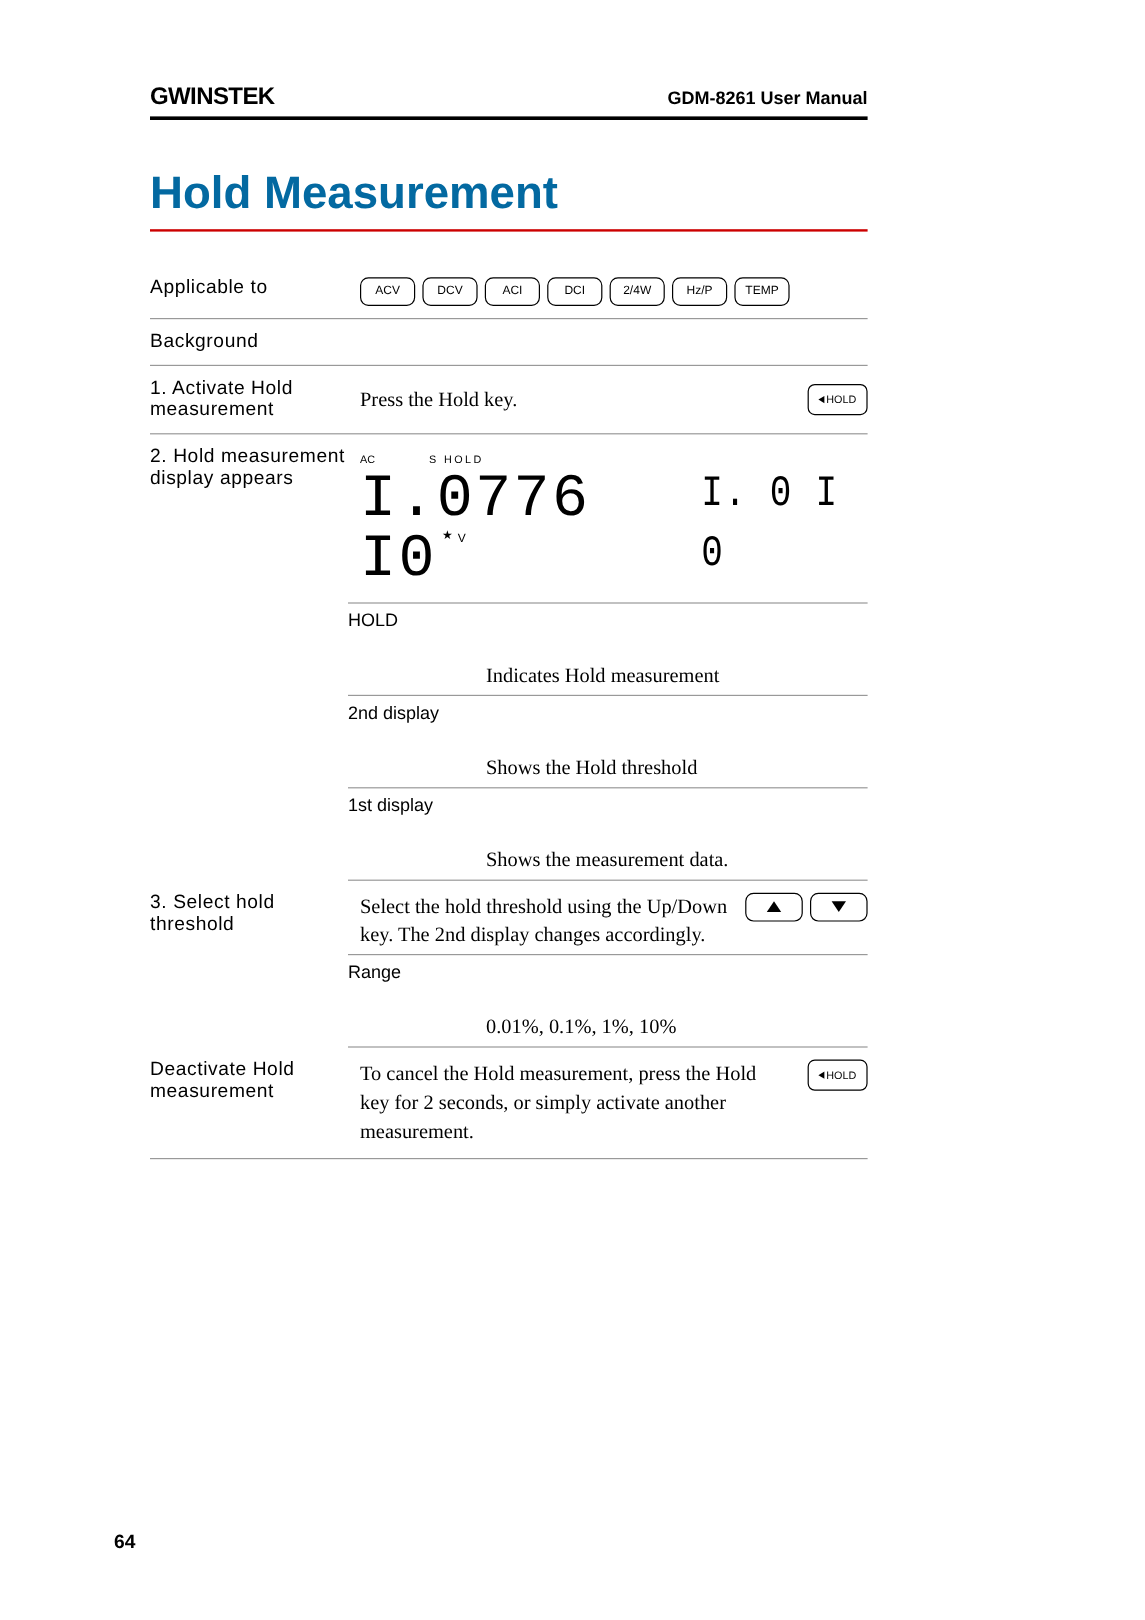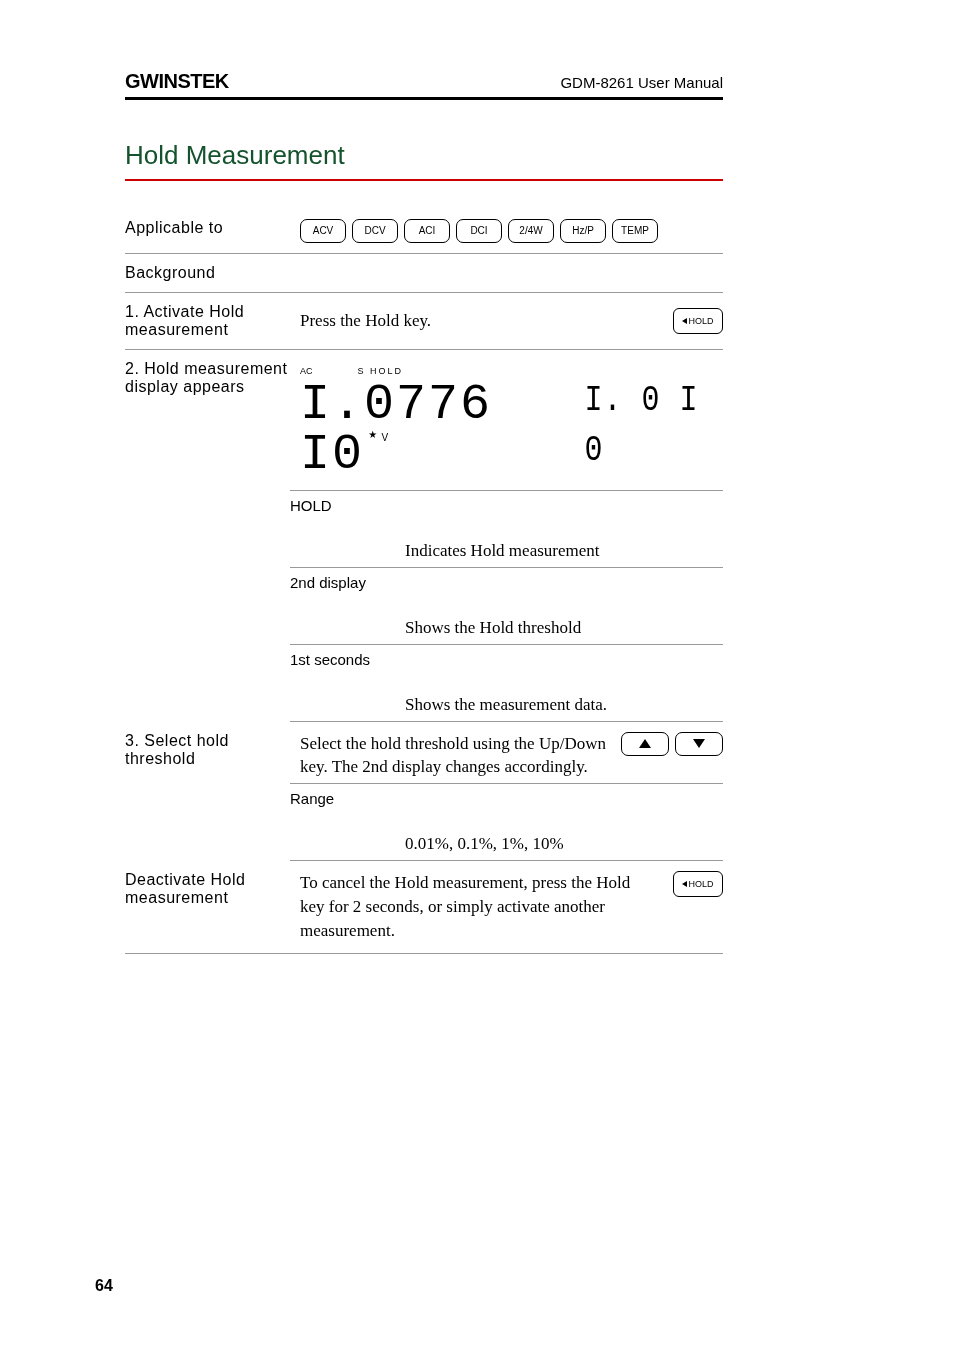--- a/index.html
+++ b/index.html
@@ -25,29 +25,29 @@
     margin-bottom: 40px;
   }
   .logo {
     font-family: Arial, sans-serif;
     font-weight: bold;
     font-size: 20px;
     letter-spacing: -0.5px;
   }
   .manual-title {
     font-family: Arial, sans-serif;
-    font-weight: normal;
+    font-weight: bold;
     font-size: 15px;
   }
   .main-title {
     font-family: 'Trebuchet MS', 'Segoe UI', sans-serif;
-    font-size: 26px;
-    font-weight: normal;
+    font-size: 38px;
+    font-weight: bold;
     margin: 0 0 8px 0;
-    color: #14532d;
+    color: #0369a1;
   }
   .red-rule {
     border: none;
     border-top: 2px solid #cc0000;
     margin: 0 0 28px 0;
   }
   .section {
     display: flex;
     border-bottom: 0.5px solid #999;
     padding: 10px 0;
@@ -245,21 +245,21 @@
   <div style="margin-left:165px;">
     <div class="sub-row" style="border-top:0.5px solid #999;">
       <div class="sub-label">HOLD</div>
       <div class="sub-text">Indicates Hold measurement</div>
     </div>
     <div class="sub-row">
       <div class="sub-label">2nd display</div>
       <div class="sub-text">Shows the Hold threshold</div>
     </div>
     <div class="sub-row" style="border-bottom:0.5px solid #999;">
-      <div class="sub-label">1st seconds</div>
+      <div class="sub-label">1st display</div>
       <div class="sub-text">Shows the measurement data.</div>
     </div>
   </div>
 
   <div class="section no-border" style="padding-bottom:4px;">
     <div class="left-col">3. Select hold threshold</div>
     <div class="right-col flex-between" style="align-items:flex-start;">
       <span style="max-width:330px;">Select the hold threshold using the Up/Down key. The 2nd display changes accordingly.</span>
       <span class="btn-row">
         <span class="btn arrow">

